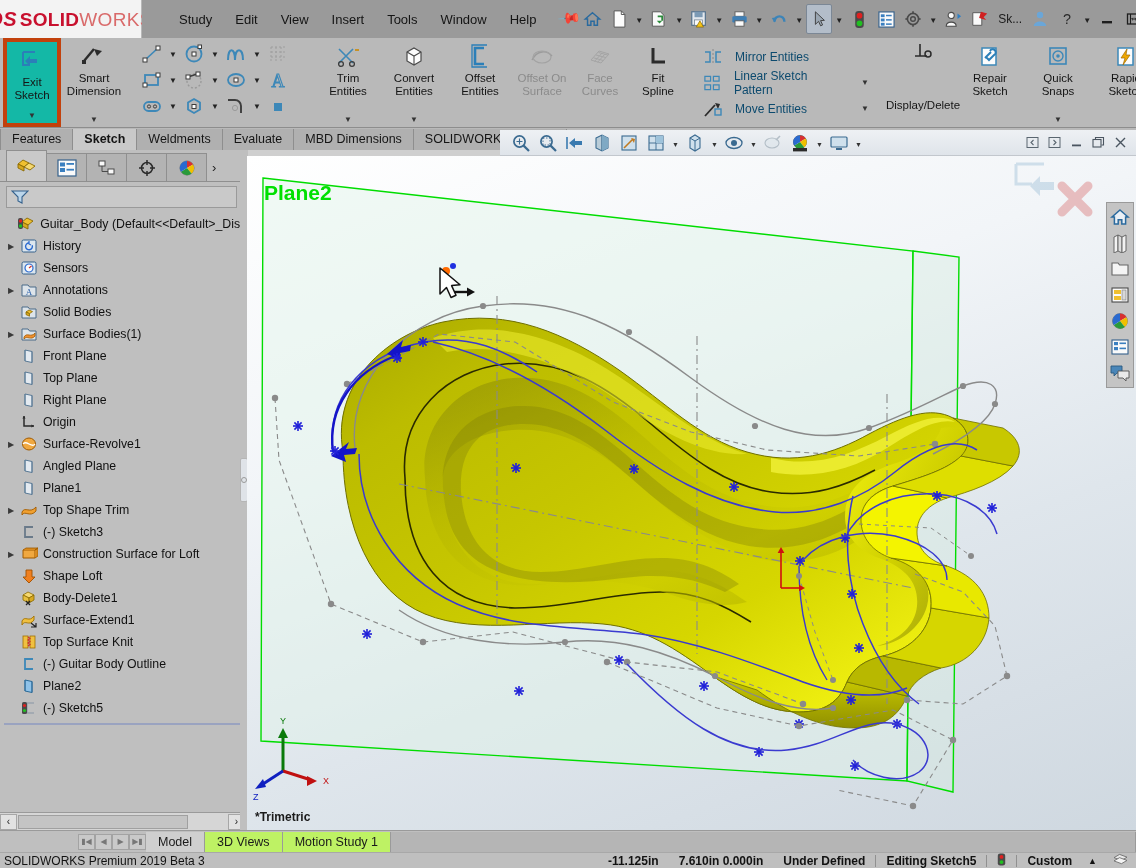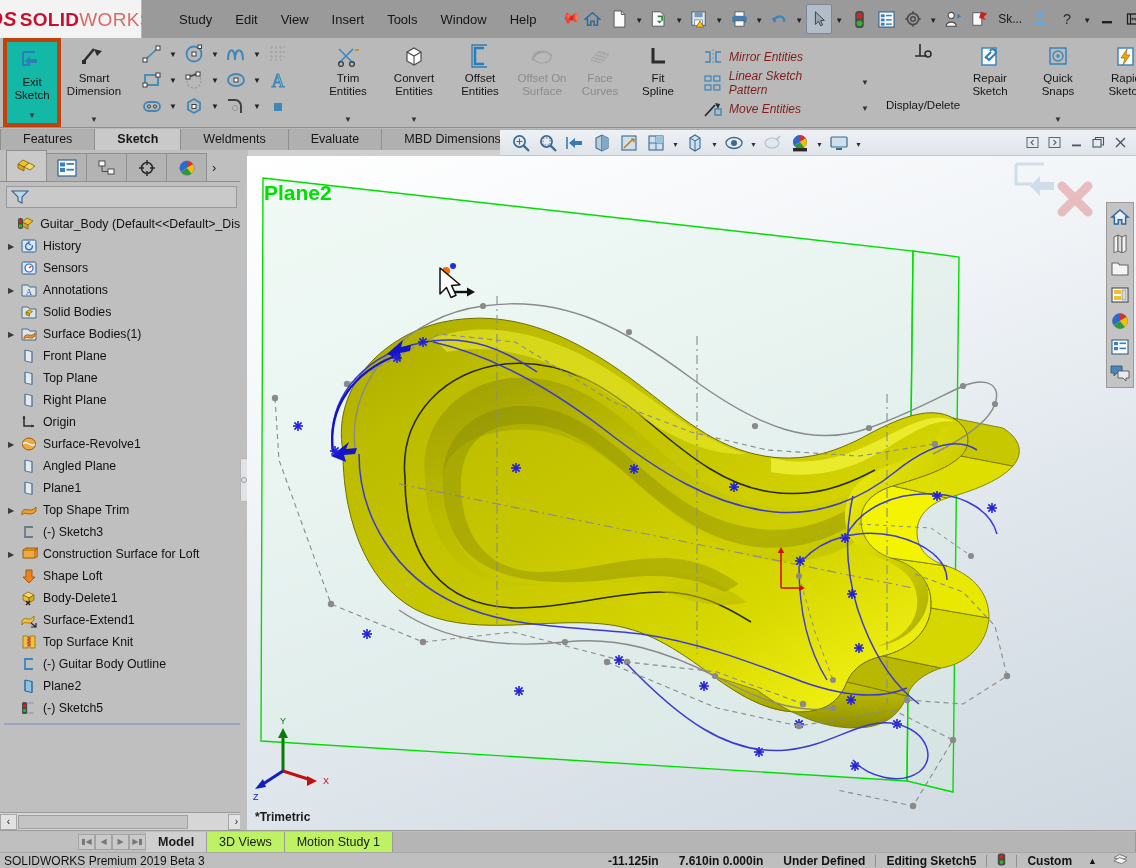--- a/index.html
+++ b/index.html
@@ -67,30 +67,30 @@
   .rb-lbl { font-size: 11.5px; line-height: 12.5px; text-align: center; color: #151515; }
   .rb-lbl.dim { color: #8b8b8b; }
   .rb-drop { font-size: 8px; color: #333; margin-top: auto; padding-bottom: 3px; }
   .rb-minigrid { display: grid; grid-template-columns: repeat(4, auto); align-content: start;
                  padding-top: 3px; }
   .rb-mini { display: flex; align-items: center; }
   .rb-mini .mi { width: 30px; height: 26px; display: flex; align-items: center; justify-content: center; cursor: default;}
   .rb-mini .mc { width: 12px; font-size: 8px; color: #222; text-align: center; cursor: default; }
   .rb-rowlist { display: flex; flex-direction: column; justify-content: center; padding: 2px 4px; }
   .rb-row { display: flex; align-items: center; height: 26px; padding: 0 2px; cursor: default; }
-  .rb-row-lbl { font-size: 12px; margin-left: 6px; color: #7f1d1d; font-style: italic; }
+  .rb-row-lbl { font-size: 12px; margin-left: 12px; color: #0c4a6e; }
   .rb-row-caret { margin-left: auto; font-size: 8px; color: #333; padding-left: 18px; }
 
   
   .cmdtabs {
     position: absolute; top: 128px; left: 0; width: 1136px; height: 22px;
     background: #b9b9b9; display: flex; align-items: flex-end;
   }
   .cmdtab {
-    padding: 3px 22px 3px; font-size: 12.5px; color: #151515; cursor: default;
+    padding: 3px 11px 3px; font-size: 12.5px; color: #151515; cursor: default;
     background: #b0b0b0; border-right: 1px solid #8e8e8e; height: 21px;
   }
   .cmdtab.active { background: #c9c9c9; font-weight: bold; }
   .cmdtab:first-child { border-left: 1px solid #8e8e8e; }
   .cmdtabs-fill { flex: 1; background: #b9b9b9; }
 
   
   .viewbar {
     position: absolute; top: 130px; left: 500px; width: 636px; height: 26px;
     background: linear-gradient(#eef1f4, #dfe4ea);
@@ -171,21 +171,21 @@
   .bottombar {
     position: absolute; top: 830px; left: 0; width: 1136px; height: 22px;
     background: #bfbfbf; display: flex; align-items: center;
     border-top: 1px solid #9a9a9a;
   }
   .navbtns { display: flex; gap: 0; margin-left: 78px; }
   .navbtn { width: 17px; height: 16px; border: 1px solid #a3a3a3; background: #c9c9c9;
             display:flex; align-items:center; justify-content:center; font-size: 8px; color: #777; cursor: default;}
   .btab { padding: 2px 12px; font-size: 12.5px; height: 20px; background: #bef264;
           border-right: 1px solid #9a9a9a; cursor: default; display: flex; align-items: center; }
-  .btab.active { background: #cfcfcf; font-weight: bold; }
+  .btab.active { background: #cfcfcf; font-weight: normal; }
   .btabs-fill { flex: 1; height: 20px; background: #b5b5b5; border-right: 1px solid #9a9a9a;}
 
   
   .statusbar {
     position: absolute; top: 852px; left: 0; width: 1136px; height: 16px;
     background: #bfbfbf; border-top: 1px solid #a8a8a8;
     display: flex; align-items: center; font-size: 12px; color: #121212;
   }
   .sb-left { padding-left: 4px; }
   .sb-right { margin-left: auto; display: flex; align-items: center; font-weight: bold; }

